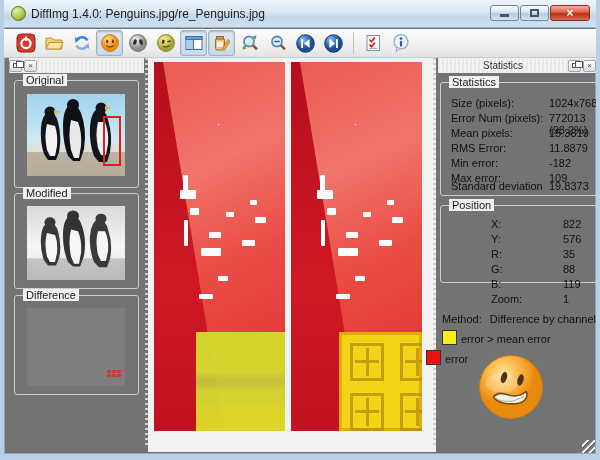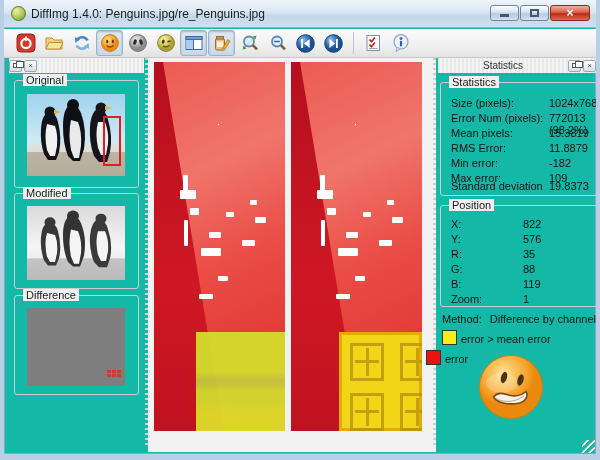--- a/index.html
+++ b/index.html
@@ -1,19 +1,19 @@
 <!DOCTYPE html>
 <html><head>
 <meta charset="utf-8">
 <style>
   * { margin:0; padding:0; box-sizing:border-box; }
   html,body { width:600px; height:460px; font-family:"Liberation Sans", sans-serif; }
   #window {
     position:relative; width:600px; height:460px; overflow:hidden;
-    background:#14b8a6;
+    background:#737373;
     border-left:4px solid #b9cfe6; border-right:4px solid #b9cfe6;
     border-bottom:6px solid #b9cfe6;
     box-shadow:inset 0 0 0 1px #8aa6c4;
   }
   
   #titlebar {
     position:absolute; left:0; top:0; width:592px; height:28px;
     background:linear-gradient(#eef5fc 0%, #dcE9f5 40%, #c3d7ea 60%, #cfe0ef 100%);
     border-bottom:1px solid #96b1cc; display:flex; align-items:center;
   }
@@ -445,21 +445,21 @@
     <div class="stat-row" style="top:89px;">
         <span class="lab">Max error:</span>
         <span class="val">109</span>
       </div>
     <div class="stat-row" style="top:97px; position:absolute; top:97px;">
         <span class="lab" style="top:0">Standard deviation</span>
         <span class="val">19.8373</span>
       </div>
   </div>
 
-  <div class="groupbox" style="left:436px; top:205px; width:158px; height:102px;">
+  <div class="groupbox" style="left:436px; top:205px; width:158px; height:78px;padding-left:40px;">
     <span class="gb-label">Position</span>
     <div class="stat-row pos-row" style="top:12px;">
         <span class="lab">X:</span>
         <span class="val">822</span>
       </div>
     <div class="stat-row pos-row" style="top:27px;">
         <span class="lab">Y:</span>
         <span class="val">576</span>
       </div>
     <div class="stat-row pos-row" style="top:42px;">

